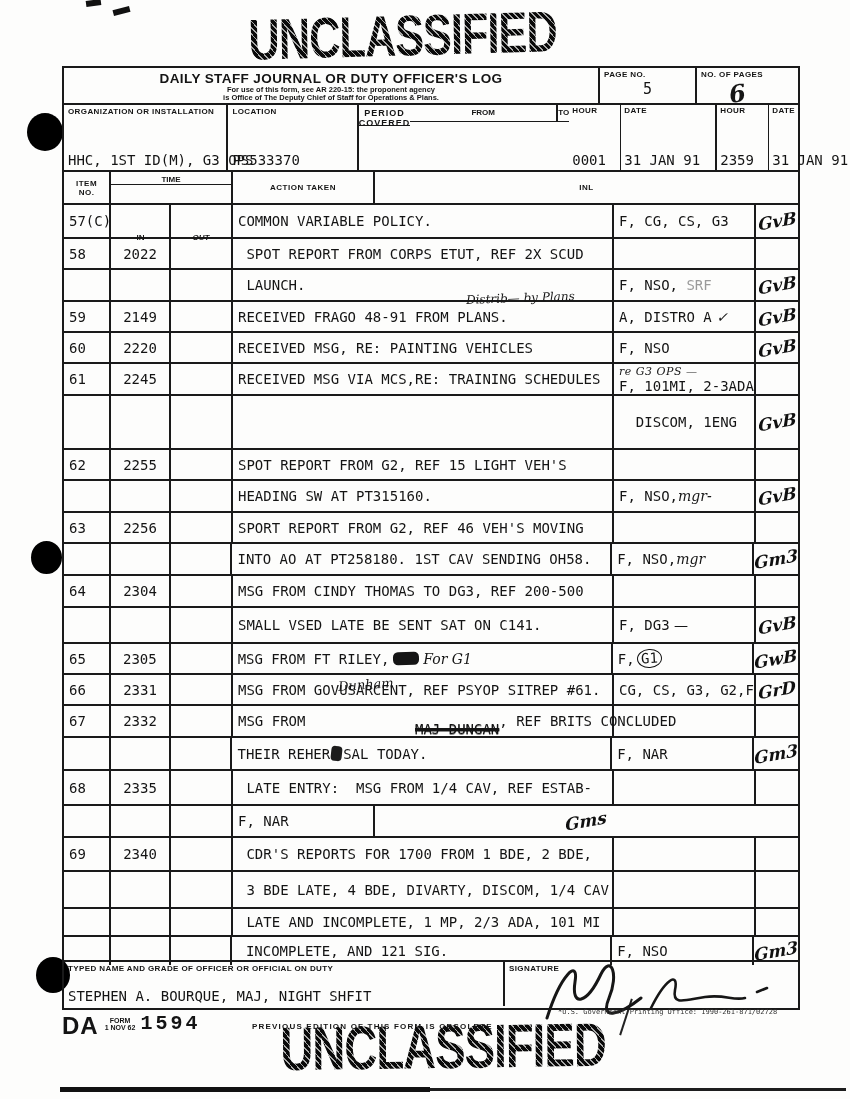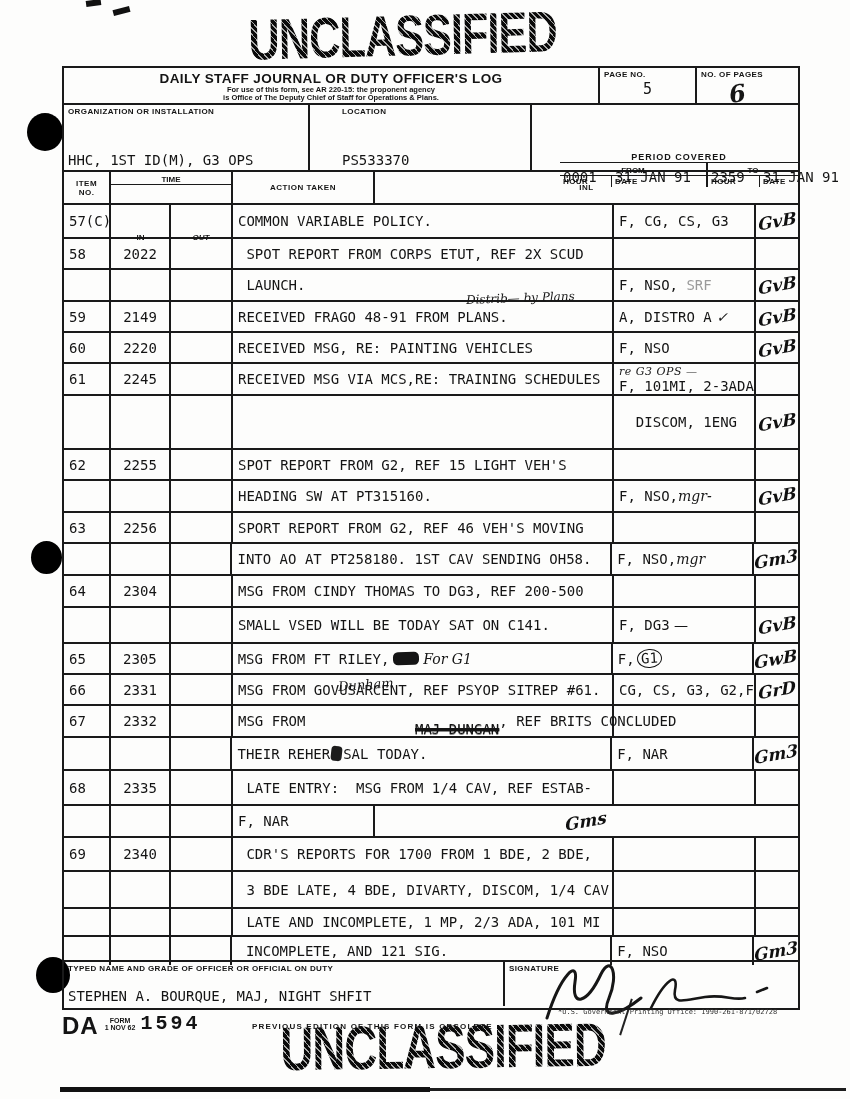--- a/index.html
+++ b/index.html
@@ -23,25 +23,25 @@
   
   .row-title{position:absolute;left:0;top:0;width:100%;height:37px;display:flex;box-sizing:border-box;border-bottom:2px solid #1a1a1a;}
   .titlecell{width:536px;border-right:2px solid #1a1a1a;box-sizing:border-box;text-align:center;padding-top:3px;}
   .title-main{font-size:13.5px;font-weight:900;letter-spacing:.4px;}
   .title-sub{font-size:7.5px;font-weight:bold;line-height:8px;}
   .pagecell{width:97px;border-right:2px solid #1a1a1a;box-sizing:border-box;padding:2px 4px;}
   .pagescell{flex:1;padding:2px 4px;position:relative;}
   .bigval{font-family:"DejaVu Sans Mono",monospace;font-size:15px;text-align:center;margin-top:1px;}
   .hw{font-family:"DejaVu Serif",serif;font-style:italic;color:#161616;}
   .hw6{font-size:24px;font-weight:bold;transform:rotate(-8deg);display:inline-block;margin-left:28px;}
-  .row-org{position:absolute;left:0;top:37px;width:100%;height:67px;display:flex;box-sizing:border-box;border-bottom:2px solid #1a1a1a;gap:28px;}
+  .row-org{position:absolute;left:0;top:37px;width:100%;height:67px;display:flex;box-sizing:border-box;border-bottom:2px solid #1a1a1a;}
   .orgcell{width:246px;border-right:2px solid #1a1a1a;box-sizing:border-box;padding:2px 4px;position:relative;}
   .loccell{width:194px;border-right:2px solid #1a1a1a;box-sizing:border-box;padding:2px 4px;position:relative;}
   .cellval{position:absolute;left:4px;bottom:2px;}
-  .periodcell{flex:1;display:flex;flex-direction:column;margin-top:44px;}
+  .periodcell{flex:1;display:flex;flex-direction:row;}
   .period-hdr{height:17px;border-bottom:1.5px solid #1a1a1a;text-align:center;font-size:9px;font-weight:bold;letter-spacing:1px;padding-top:3px;}
   .fromto{height:16px;display:flex;border-bottom:1.5px solid #1a1a1a;}
   .fromto>div{text-align:center;font-size:8px;font-weight:bold;padding-top:3px;box-sizing:border-box;}
   .f-from{width:148px;border-right:2px solid #1a1a1a;}
   .f-to{flex:1;}
   .hourdate{flex:1;display:flex;}
   .hd{box-sizing:border-box;border-right:1.5px solid #1a1a1a;padding:1px 3px;position:relative;}
   .hd:last-child{border-right:none;}
   .hd .val{position:absolute;left:3px;bottom:2px;}
   .hd1{width:52px;} .hd2{width:96px;border-right:2px solid #1a1a1a;} .hd3{width:52px;} .hd4{flex:1;}
@@ -296,21 +296,21 @@
         <div class="c tout"></div>
         <div class="c inc">MSG FROM CINDY THOMAS TO DG3, REF 200-500</div>
         <div class="c act"></div>
         <div class="c inl"><span class="hwinit"></span></div>
       </div>
 
       <div class="trow" style="height:36px">
         <div class="c item"></div>
         <div class="c tin"></div>
         <div class="c tout"></div>
-        <div class="c inc">SMALL VSED WILL BE TODAY SAT ON C141.</div>
+        <div class="c inc">SMALL VSED LATE BE SENT SAT ON C141.</div>
         <div class="c act"><span>F, DG3</span><span class="hw"> —</span></div>
         <div class="c inl"><span class="hwinit">GvB</span></div>
       </div>
 
       <div class="trow" style="height:31px">
         <div class="c item">65</div>
         <div class="c tin">2305</div>
         <div class="c tout"></div>
         <div class="c inc">
           <span>MSG FROM FT RILEY,</span>

